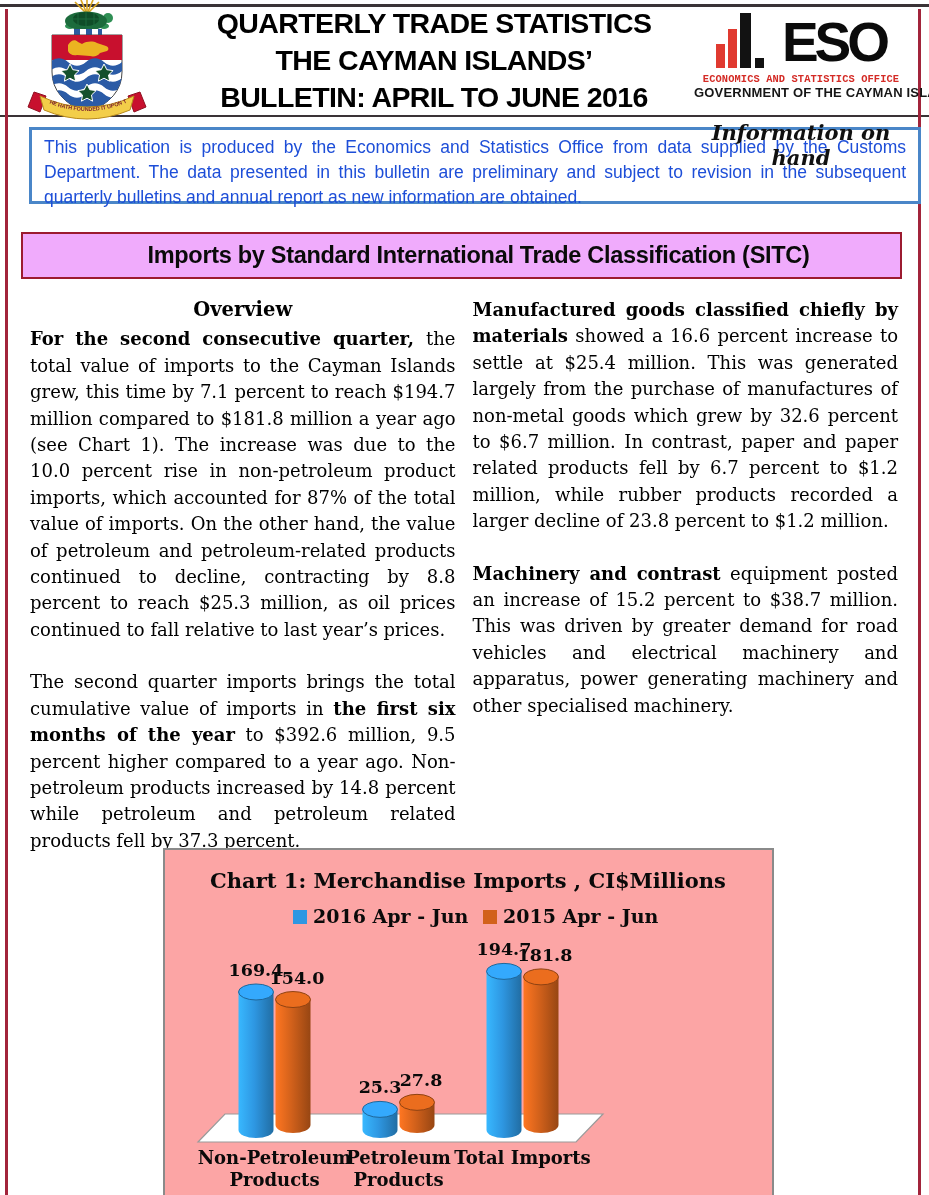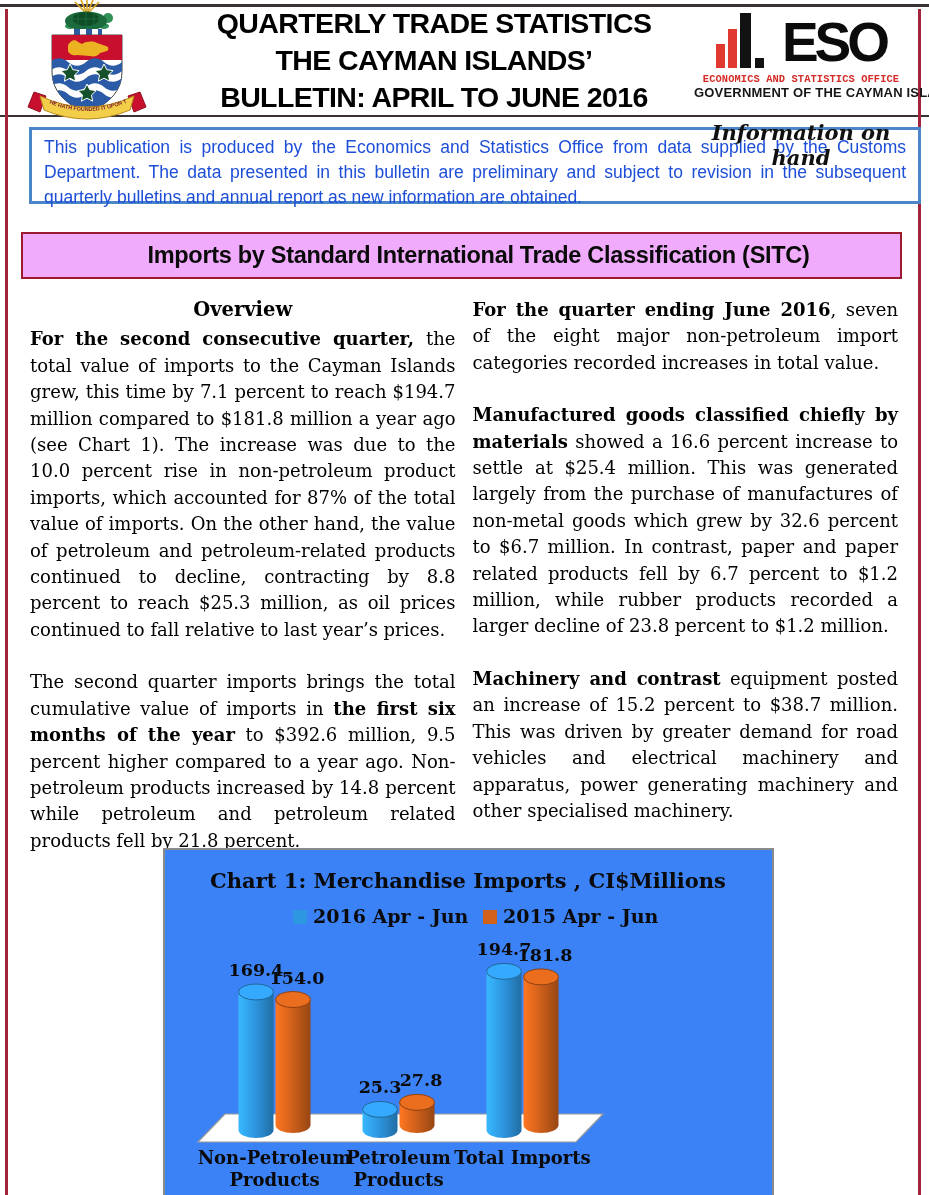--- a/index.html
+++ b/index.html
@@ -35,21 +35,21 @@
   .section{position:absolute;left:21px;top:232px;width:881px;height:47px;background:#f0abfc;
     border:2px solid #9C1B30;box-sizing:border-box;display:flex;align-items:center;justify-content:center;padding-left:34px;}
   .section-title{font-family:var(--sans);font-weight:bold;font-size:23.5px;letter-spacing:-0.3px;color:#0a0a0a;}
 
   .cols{position:absolute;left:30px;top:297px;width:868px;display:flex;gap:17px;}
   .col{width:426px;font-family:var(--serif);font-size:18px;line-height:26.4px;text-align:justify;color:#000;}
   .col-heading{text-align:center;font-weight:bold;font-size:19.5px;margin:0 0 3px 0;}
   .col p{margin:0 0 26px 0;}
   .col p:last-child{margin-bottom:0;}
 
-  .chart-box{position:absolute;left:163px;top:848px;width:611px;height:347px;background:#3b82f6;
+  .chart-box{position:absolute;left:163px;top:848px;width:611px;height:347px;background:#fca5a5;
     border:2px solid #8a8a8a;border-bottom:none;box-sizing:border-box;}
   .chart-box svg{display:block;width:607px;height:345px;}
 </style>
 </head>
 <body>
 
 <div class="page">
   <div class="rule-top"></div>
   <div class="rule-header"></div>
   <div class="border-left"></div>
@@ -134,24 +134,23 @@
   </div>
 
   <div class="section">
     <span class="section-title">Imports by Standard International Trade Classification (SITC)</span>
   </div>
 
   <div class="cols">
     <div class="col">
       <div class="col-heading">Overview</div>
       <p><b>For the second consecutive quarter, </b><span>the total value of imports to the Cayman Islands grew, this time by 7.1 percent to reach $194.7 million compared to $181.8 million a year ago (see Chart 1).  The increase was due to the 10.0 percent rise in non-petroleum product imports, which accounted for 87% of the total value of imports.  On the other hand, the value of petroleum and petroleum-related products continued to decline, contracting by 8.8 percent to reach $25.3 million, as oil prices continued to fall relative to last year’s prices.</span></p>
-      <p><span>The second quarter imports brings the total cumulative value of imports in </span><b>the first six months of the year</b><span> to $392.6 million, 9.5 percent higher compared to a year ago. Non-petroleum products increased by 14.8 percent while petroleum and petroleum related products fell by 21.8 percent.</span></p>
+      <p><span>The second quarter imports brings the total cumulative value of imports in </span><b>the first six months of the year</b><span> to $392.6 million, 9.5 percent higher compared to a year ago. Non-petroleum products increased by 14.8 percent while petroleum and petroleum related products fell by 37.3 percent.</span></p>
     </div>
     <div class="col">
-      <p><b>For the quarter ending June 2016</b><span>, seven of the eight major non-petroleum import categories recorded increases in total value.</span></p>
       <p><b>Manufactured goods classified chiefly by materials</b><span> showed a 16.6 percent increase to settle at $25.4 million.  This was generated largely from the purchase of manufactures of non-metal goods which grew by 32.6 percent to $6.7 million.  In contrast, paper and paper related products fell by 6.7 percent to $1.2 million, while rubber products recorded a larger decline of 23.8 percent to $1.2 million.</span></p>
       <p><b>Machinery and contrast</b><span> equipment posted an increase of 15.2 percent to $38.7 million. This was driven by greater demand for road vehicles and electrical machinery and apparatus, power generating machinery and other specialised machinery.</span></p>
     </div>
   </div>
 
   <div class="chart-box">
     <svg viewBox="0 0 607 345">
         <text x="303" y="38" text-anchor="middle" font-family="'DejaVu Serif', serif" font-size="21" font-weight="bold" fill="#0a0a0a">Chart 1: Merchandise Imports , CI$Millions</text>
         <rect x="128" y="60" width="14" height="14" fill="#2E97E2"></rect>
         <text x="148" y="73" font-family="'DejaVu Serif', serif" font-size="19" font-weight="bold" fill="#0a0a0a">2016 Apr - Jun</text>

